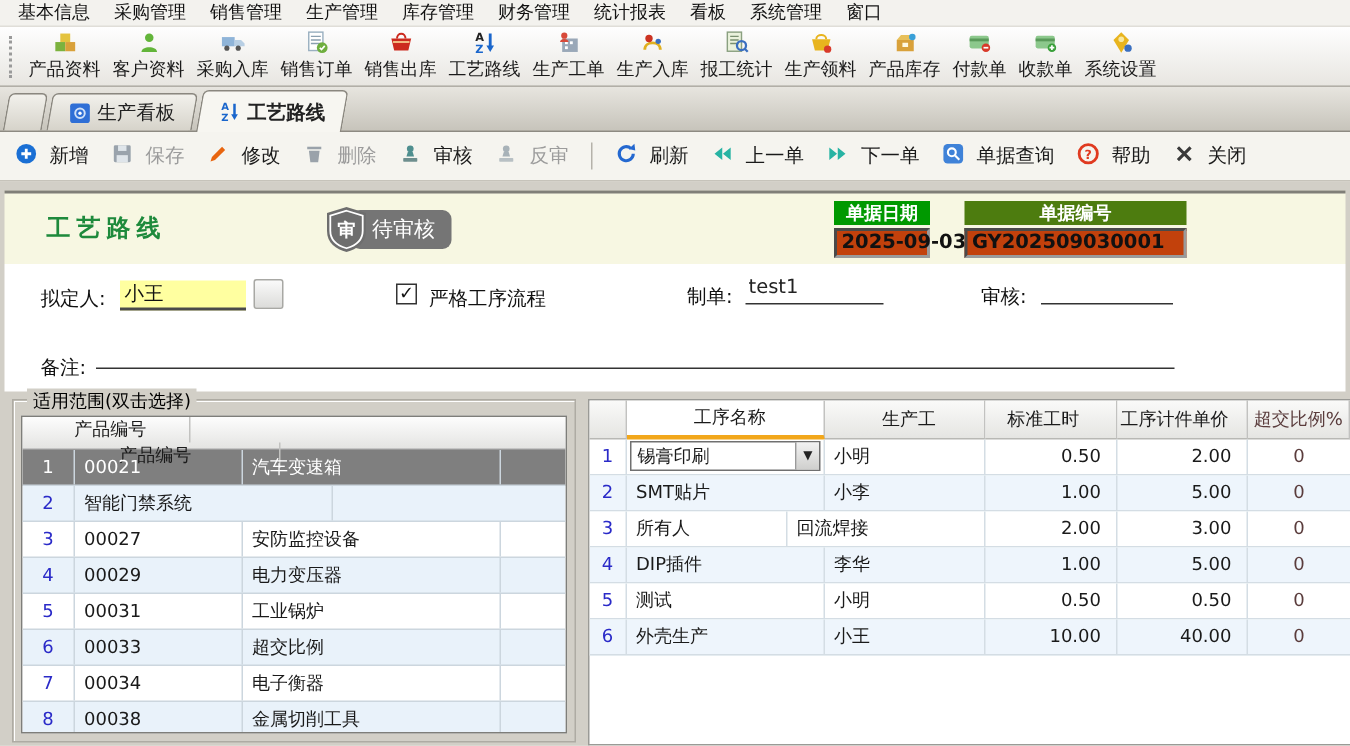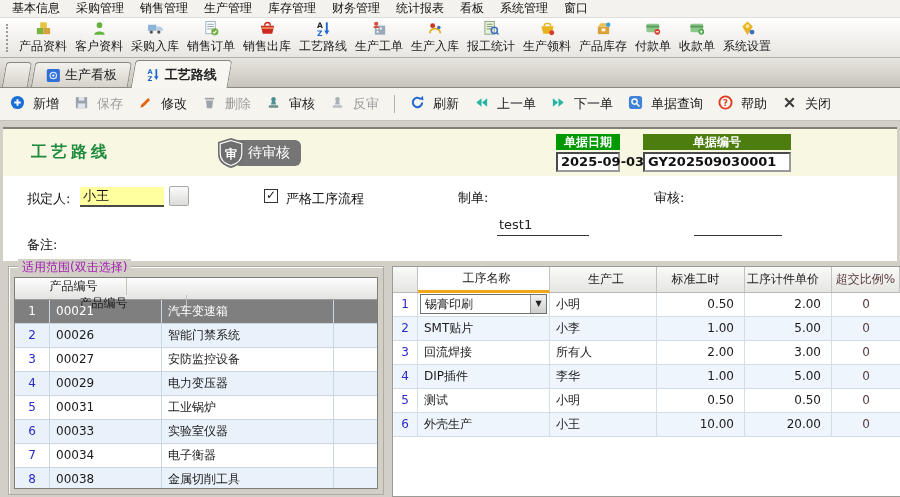--- a/index.html
+++ b/index.html
@@ -34,37 +34,37 @@
   .asep { width:1px; height:18px; background:#b5b2aa; }
 
   
   .docheader { position:relative; margin:6px 3px 0 3px; height:49px; background:#f7f7e2; border-top:2px solid #807f78; }
   .doc-title { position:absolute; left:28px; top:13px; font-size:16px; font-weight:bold; letter-spacing:4px; color:#1e8a3c; }
   .badge { position:absolute; left:213px; top:8px; display:flex; align-items:center; }
   .badge svg { width:30px; height:32px; position:relative; z-index:2; }
   .badge-text { background:#757575; color:#fff; font-size:14px; padding:4px 11px 4px 14px; border-radius:6px; margin-left:-12px; }
   .hfield { position:absolute; top:5px; }
   .hfield .hlbl { height:16px; line-height:16px; text-align:center; color:#fff; font-size:12px; font-weight:bold; }
-  .hfield .hval { margin-top:2px; height:20px; line-height:16px; background:#ffffff; border:2px solid; border-color:#4a4a4a #9a9a9a #9a9a9a #4a4a4a; font-size:13px; font-weight:600; color:#111; padding:0 3px; white-space:nowrap; }
+  .hfield .hval { margin-top:2px; height:20px; line-height:16px; background:#c2410c; border:2px solid; border-color:#4a4a4a #9a9a9a #9a9a9a #4a4a4a; font-size:13px; font-weight:600; color:#111; padding:0 3px; white-space:nowrap; }
   .hfield.fdate { left:553px; width:64px; } .fdate .hlbl { background:#009900; }
   .hfield.fnum  { left:640px; width:148px; } .fnum .hlbl { background:#4d7c0f; }
 
   
   .formarea { position:relative; margin:0 3px; height:85px; background:#fff; font-size:13px; color:#111; }
   .flabel { position:absolute; white-space:nowrap; }
   .drafter-input { position:absolute; left:77px; top:11px; width:84px; height:20px; background:#ffffa0; border:none; border-bottom:2px solid #4a4a4a; font-size:13px; padding:0 3px; color:#111; }
   .browse-btn { position:absolute; left:166px; top:10px; width:20px; height:20px; background:linear-gradient(#fafafa,#dcdcda); border:1px solid #a8a8a4; border-radius:2px; }
   .checkbox { position:absolute; left:261px; top:13px; width:14px; height:14px; background:#fff; border:1.5px solid #333; font-size:12px; font-weight:bold; line-height:11px; text-align:center; color:#111; }
-  .uline { position:absolute; height:19px; border-bottom:1.5px solid #333; font-size:13px; color:#222; padding:0 2px;margin-top:33px; }
+  .uline { position:absolute; height:19px; border-bottom:1.5px solid #333; font-size:13px; color:#222; padding:0 2px; }
 
   
   .bottom { position:absolute; left:0; right:0; top:262px; bottom:0; background:#d2cfc7; }
 
   .scope { position:absolute; left:8px; top:4px; width:376px; height:229px; border:1px solid #aeaba3; box-shadow:inset 1px 1px 0 #fff; }
-  .scope-title { position:absolute; top:-8px; left:9px; background:#d2cfc7; padding:0 4px; font-size:12px; color:#a21caf; }
+  .scope-title { position:absolute; top:-8px; left:9px; background:#d2cfc7; padding:0 4px; font-size:12px; color:#000000; }
   .scopewrap { position:absolute; left:5px; right:5px; top:10px; bottom:5px; border:1px solid #7e7e7a; background:#fff; overflow:hidden; }
   .shead { display:flex; height:22px; background:linear-gradient(#fdfdfd,#e4e4e2); border-bottom:1px solid #9a9a9a; font-size:12px; color:#1a1a1a;flex-direction:column; }
   .shead .hc { display:flex; align-items:center; justify-content:center; border-right:1px solid #c2c2c0; }
   .srow { display:flex; height:24px; line-height:23px; font-size:12px; color:#1a1a1a; border-bottom:1px solid #ccd6de; background:#fff; }
   .srow.alt { background:#e9f2fa; }
   .srow.sel { background:#7f7f7f; color:#fff; }
   .srow.sel .sc { color:#fff; }
   .sc { border-right:1px solid #ccd6de; overflow:hidden; white-space:nowrap; }
   .w-no { width:35px; text-align:center; } .srow .w-no { color:#2a2ac8; }
   .w-code { width:112px; padding-left:6px; }
@@ -387,21 +387,20 @@
           <div class="hc w-fill"></div>
         </div>
         <div class="srow sel">
           <span class="sc w-no">1</span>
           <span class="sc w-code">00021</span>
           <span class="sc w-name">汽车变速箱</span>
           <span class="sc w-fill"></span>
         </div>
         <div class="srow alt">
           <span class="sc w-no">2</span>
-          <span class="sc w-code">00026</span>
           <span class="sc w-name">智能门禁系统</span>
           <span class="sc w-fill"></span>
         </div>
         <div class="srow">
           <span class="sc w-no">3</span>
           <span class="sc w-code">00027</span>
           <span class="sc w-name">安防监控设备</span>
           <span class="sc w-fill"></span>
         </div>
         <div class="srow alt">
@@ -412,21 +411,21 @@
         </div>
         <div class="srow">
           <span class="sc w-no">5</span>
           <span class="sc w-code">00031</span>
           <span class="sc w-name">工业锅炉</span>
           <span class="sc w-fill"></span>
         </div>
         <div class="srow alt">
           <span class="sc w-no">6</span>
           <span class="sc w-code">00033</span>
-          <span class="sc w-name">实验室仪器</span>
+          <span class="sc w-name">超交比例</span>
           <span class="sc w-fill"></span>
         </div>
         <div class="srow">
           <span class="sc w-no">7</span>
           <span class="sc w-code">00034</span>
           <span class="sc w-name">电子衡器</span>
           <span class="sc w-fill"></span>
         </div>
         <div class="srow alt">
           <span class="sc w-no">8</span>
@@ -462,22 +461,22 @@
       <div class="prow alt">
         <span class="pc p-no">2</span>
         <span class="pc p-name">SMT贴片</span>
         <span class="pc p-worker">小李</span>
         <span class="pc p-hours">1.00</span>
         <span class="pc p-price">5.00</span>
         <span class="pc p-ratio">0</span>
       </div>
       <div class="prow">
         <span class="pc p-no">3</span>
+        <span class="pc p-worker">所有人</span>
         <span class="pc p-name">回流焊接</span>
-        <span class="pc p-worker">所有人</span>
         <span class="pc p-hours">2.00</span>
         <span class="pc p-price">3.00</span>
         <span class="pc p-ratio">0</span>
       </div>
       <div class="prow alt">
         <span class="pc p-no">4</span>
         <span class="pc p-name">DIP插件</span>
         <span class="pc p-worker">李华</span>
         <span class="pc p-hours">1.00</span>
         <span class="pc p-price">5.00</span>
@@ -489,19 +488,19 @@
         <span class="pc p-worker">小明</span>
         <span class="pc p-hours">0.50</span>
         <span class="pc p-price">0.50</span>
         <span class="pc p-ratio">0</span>
       </div>
       <div class="prow alt">
         <span class="pc p-no">6</span>
         <span class="pc p-name">外壳生产</span>
         <span class="pc p-worker">小王</span>
         <span class="pc p-hours">10.00</span>
-        <span class="pc p-price">20.00</span>
+        <span class="pc p-price">40.00</span>
         <span class="pc p-ratio">0</span>
       </div>
     </div>
 
   </div>
 </div>
 
 </body></html>

